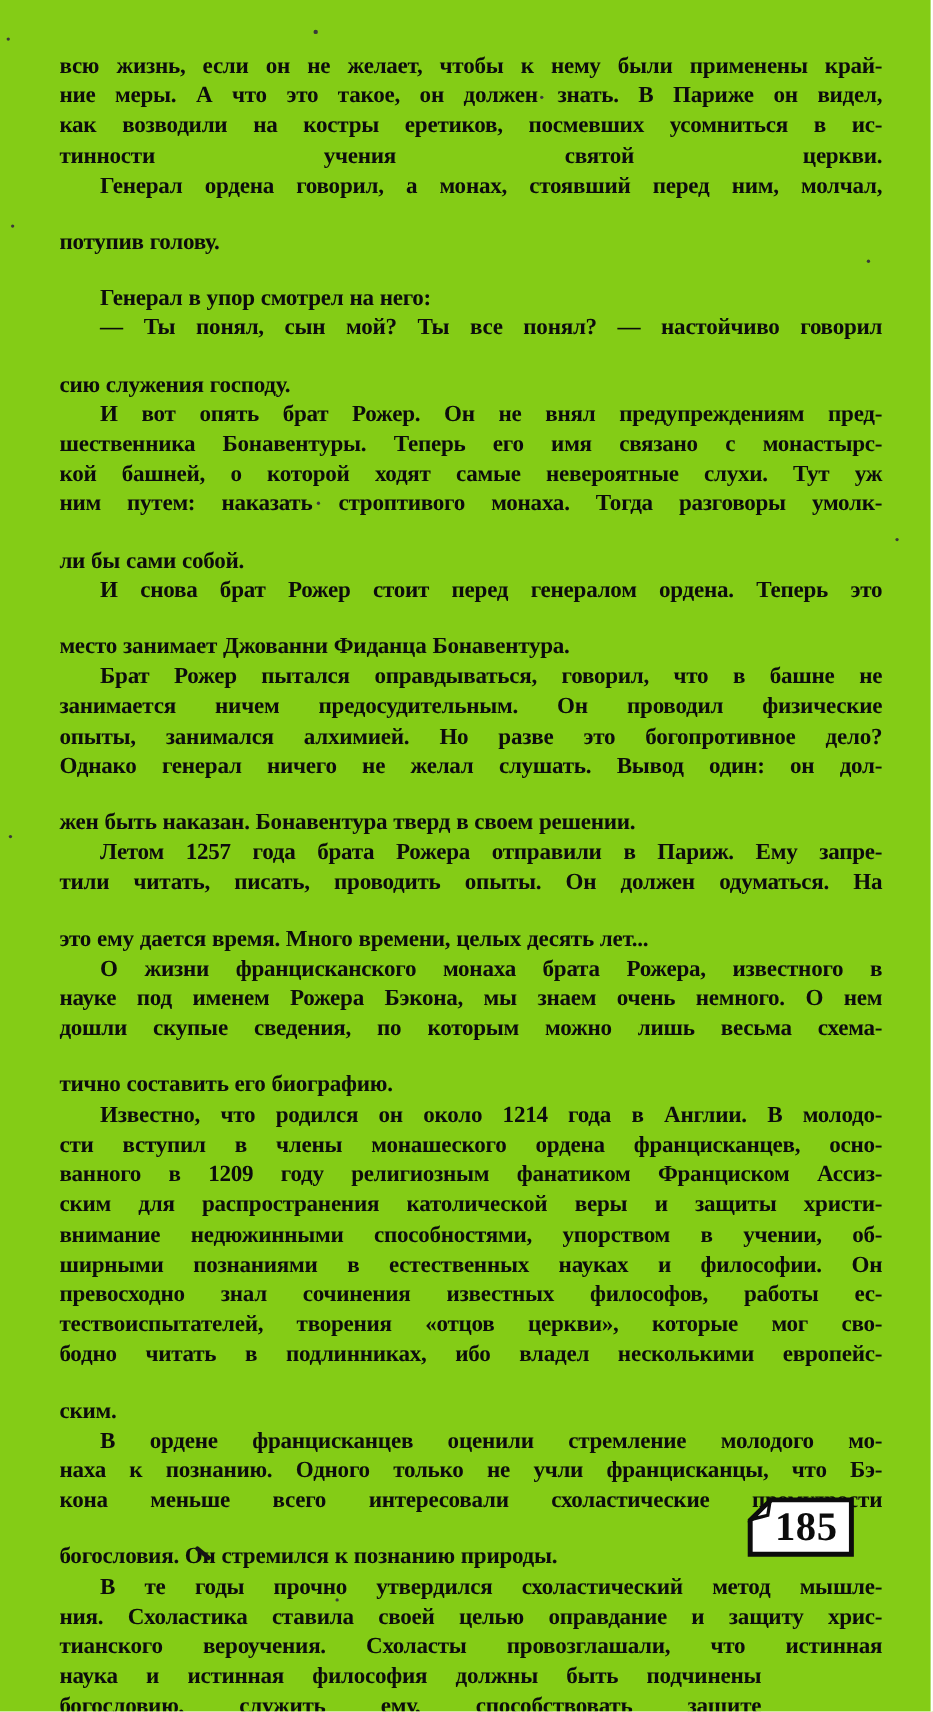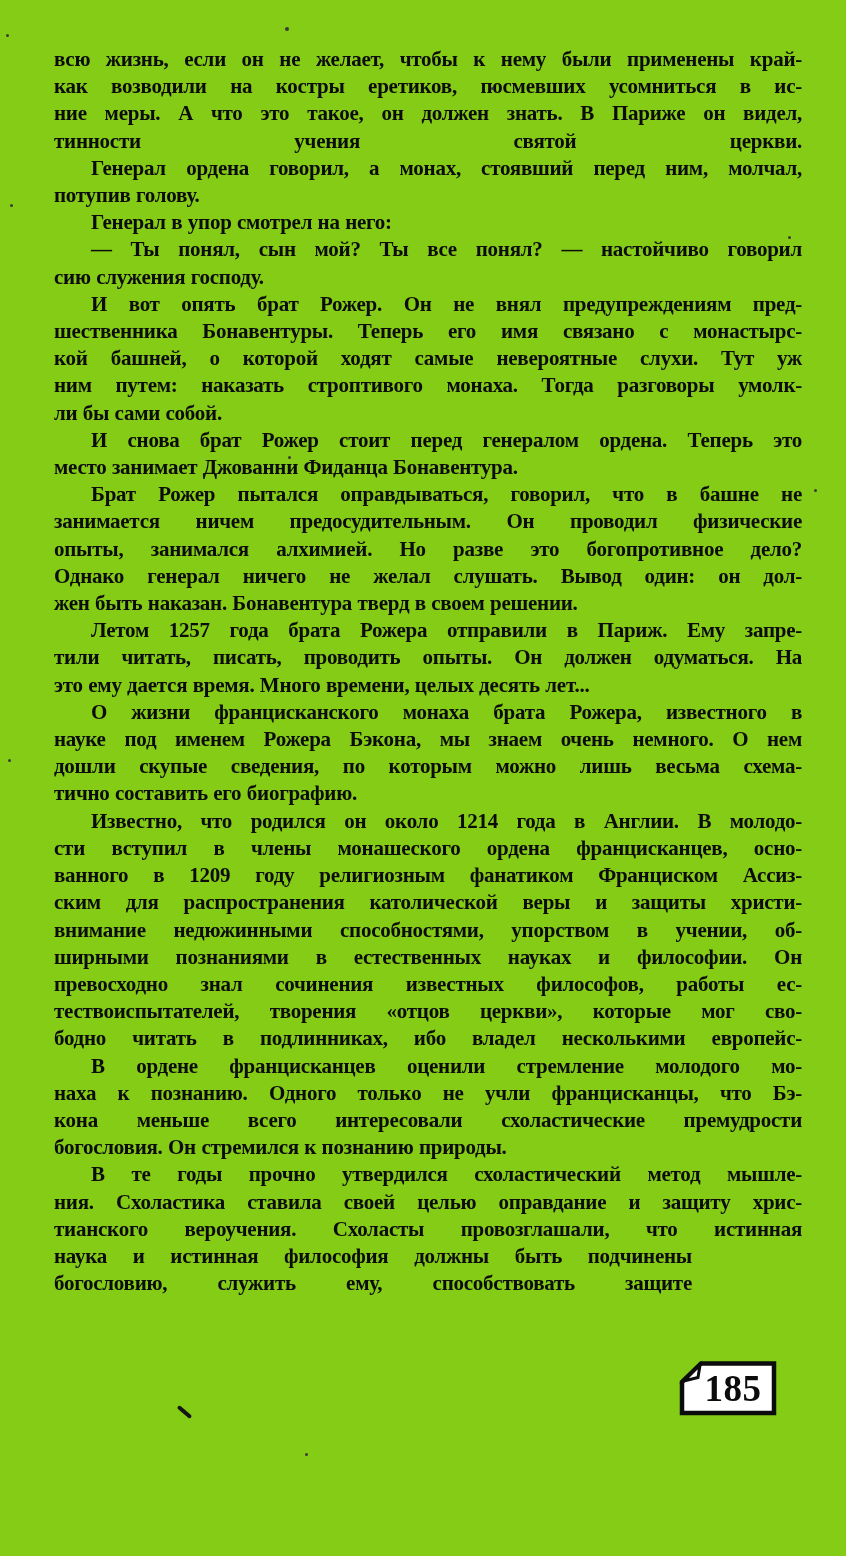--- a/index.html
+++ b/index.html
@@ -24,21 +24,21 @@
     font-weight: bold;
     letter-spacing: -0.25px;
     white-space: nowrap;
     text-align: justify;
     text-align-last: justify;
     overflow: visible;
   }
   
   .line { white-space: normal; word-spacing: 0.02em; }
   .line.indent { padding-left: 37px; }
-  .line.endline { text-align-last: left; }
+  .line.endline { text-align-last: left; margin-top: 24px; }
   .line.narrow { width: 638px; }
   .pagenum-box {
     position: absolute;
     left: 678px;
     top: 1360px;
     width: 100px;
     height: 57px;
   }
   .pagenum-box svg { position: absolute; left: 0; top: 0; }
   .pagenum {
@@ -69,22 +69,22 @@
   }
 </style>
 </head>
 <body>
 
 <div class="page">
 
   <div class="text-column">
 
   <div class="line">всю жизнь, если он не желает, чтобы к нему были применены край-</div>
+      <div class="line">ние меры. А что это такое, он должен знать. В Париже он видел,</div>
       <div class="line">как возводили на костры еретиков, посмевших усомниться в ис-</div>
-      <div class="line">ние меры. А что это такое, он должен знать. В Париже он видел,</div>
       <div class="line">тинности учения святой церкви.</div>
       <div class="line indent">Генерал ордена говорил, а монах, стоявший перед ним, молчал,</div>
       <div class="line endline">потупив голову.</div>
       <div class="line indent endline">Генерал в упор смотрел на него:</div>
       <div class="line indent">— Ты понял, сын мой? Ты все понял? — настойчиво говорил</div>
       <div class="line endline">сию служения господу.</div>
       <div class="line indent">И вот опять брат Рожер. Он не внял предупреждениям пред-</div>
       <div class="line">шественника Бонавентуры. Теперь его имя связано с монастырс-</div>
       <div class="line">кой башней, о которой ходят самые невероятные слухи. Тут уж</div>
       <div class="line">ним путем: наказать строптивого монаха. Тогда разговоры умолк-</div>
@@ -105,20 +105,21 @@
       <div class="line endline">тично составить его биографию.</div>
       <div class="line indent">Известно, что родился он около 1214 года в Англии. В молодо-</div>
       <div class="line">сти вступил в члены монашеского ордена францисканцев, осно-</div>
       <div class="line">ванного в 1209 году религиозным фанатиком Франциском Ассиз-</div>
       <div class="line">ским для распространения католической веры и защиты христи-</div>
       <div class="line">внимание недюжинными способностями, упорством в учении, об-</div>
       <div class="line">ширными познаниями в естественных науках и философии. Он</div>
       <div class="line">превосходно знал сочинения известных философов, работы ес-</div>
       <div class="line">тествоиспытателей, творения «отцов церкви», которые мог сво-</div>
       <div class="line">бодно читать в подлинниках, ибо владел несколькими европейс-</div>
+      <div class="line endline">ским.</div>
       <div class="line indent">В ордене францисканцев оценили стремление молодого мо-</div>
       <div class="line">наха к познанию. Одного только не учли францисканцы, что Бэ-</div>
       <div class="line">кона меньше всего интересовали схоластические премудрости</div>
       <div class="line endline">богословия. Он стремился к познанию природы.</div>
       <div class="line indent">В те годы прочно утвердился схоластический метод мышле-</div>
       <div class="line">ния. Схоластика ставила своей целью оправдание и защиту хрис-</div>
       <div class="line">тианского вероучения. Схоласты провозглашали, что истинная</div>
       <div class="line narrow">наука и истинная философия должны быть подчинены</div>
       <div class="line narrow">богословию, служить ему, способствовать защите</div>
     </div>

